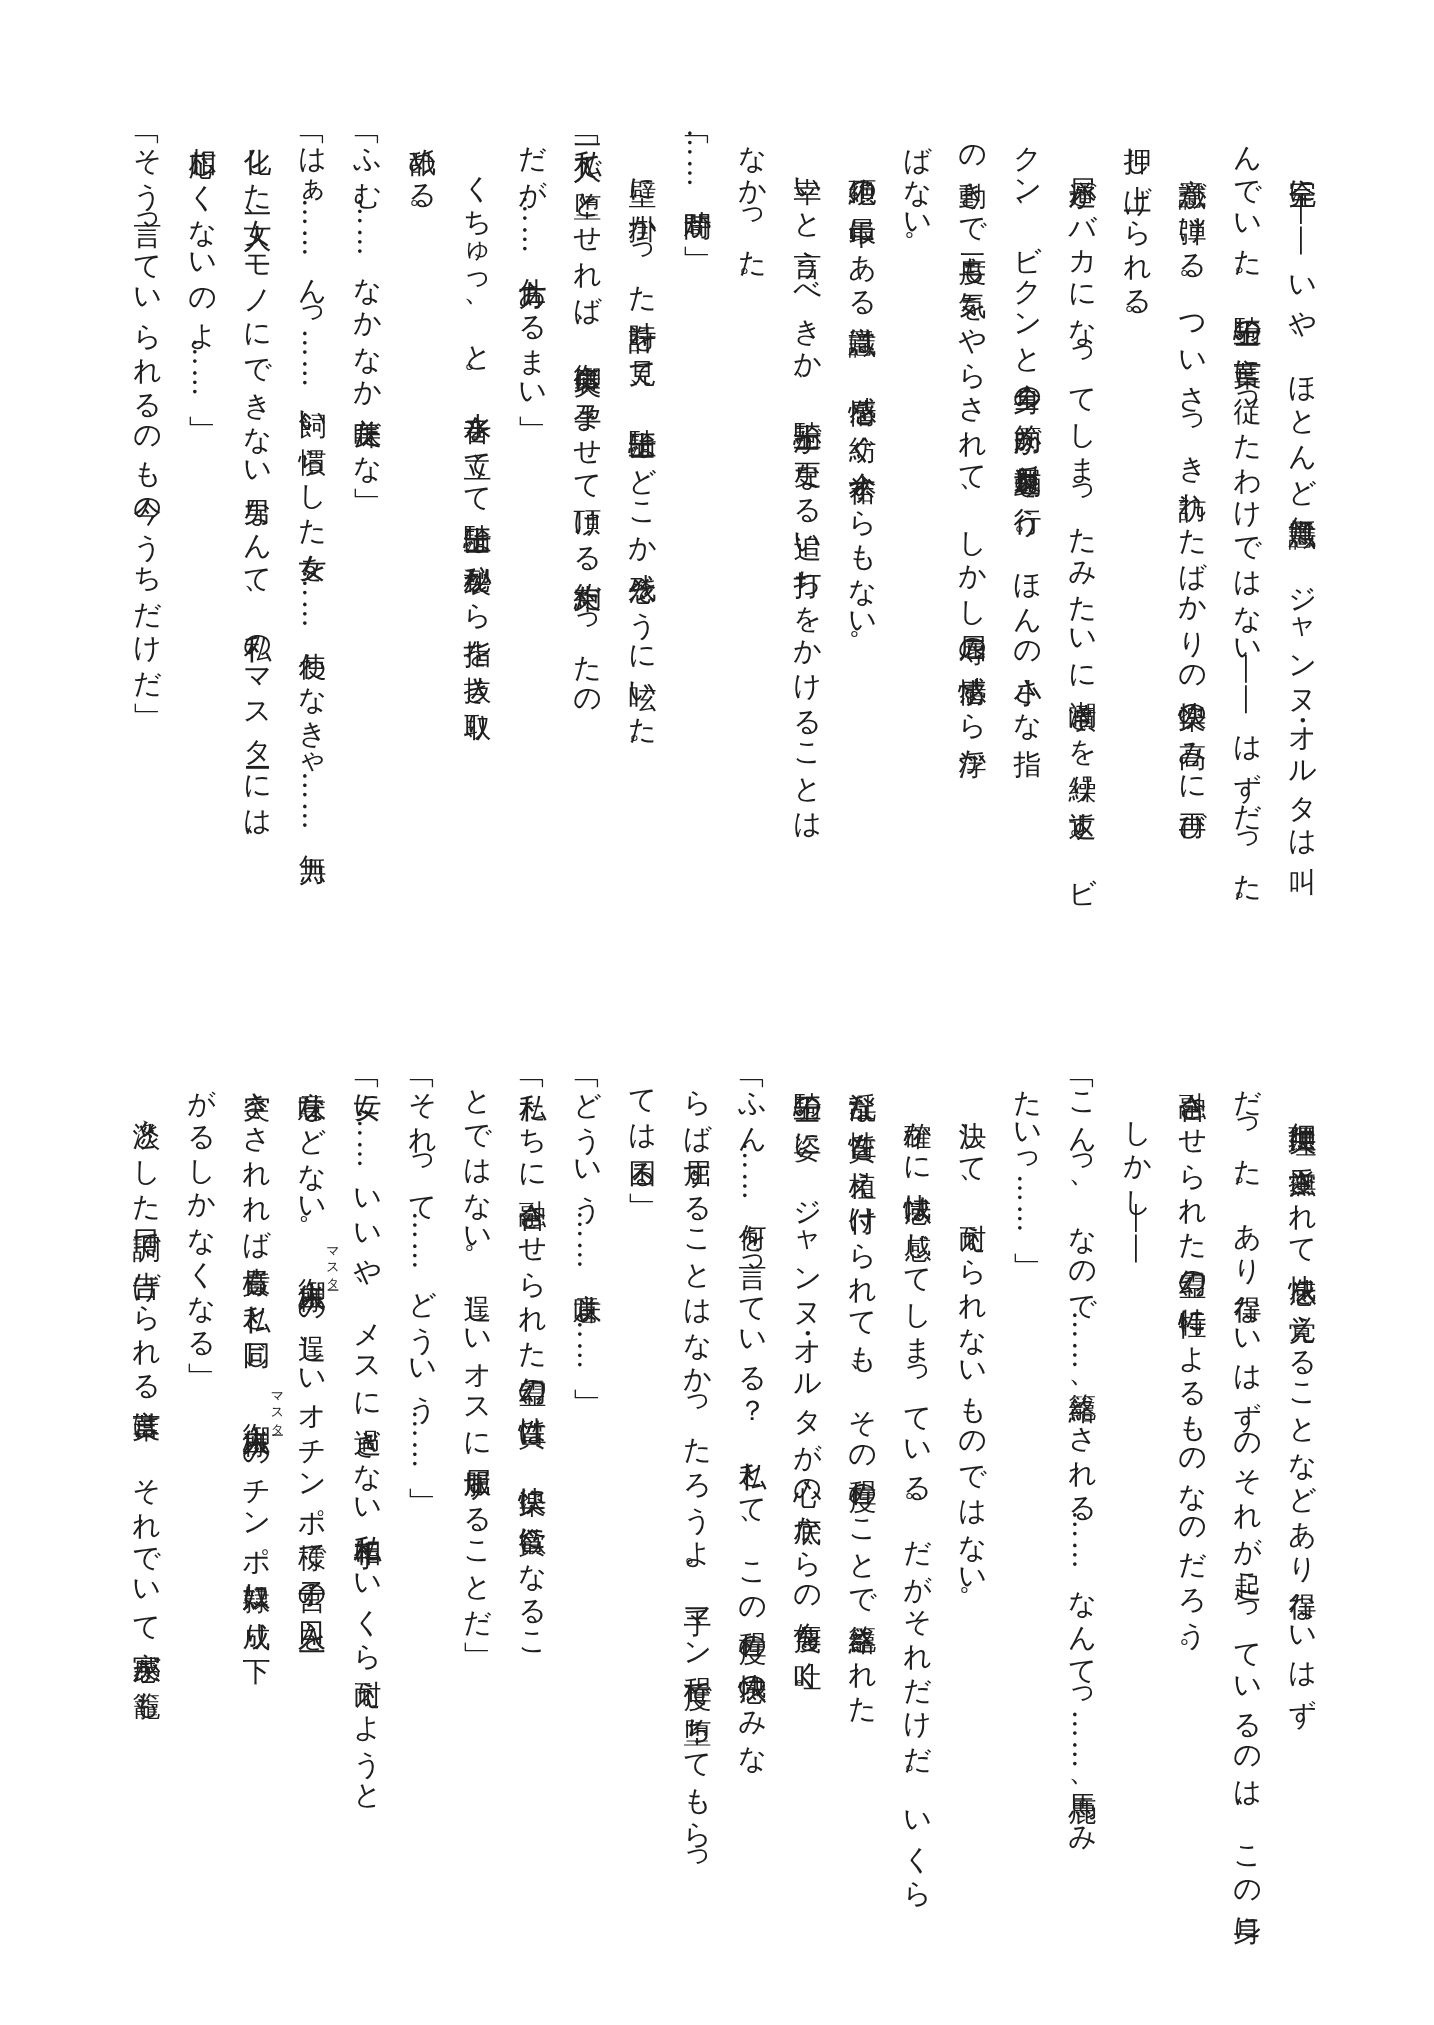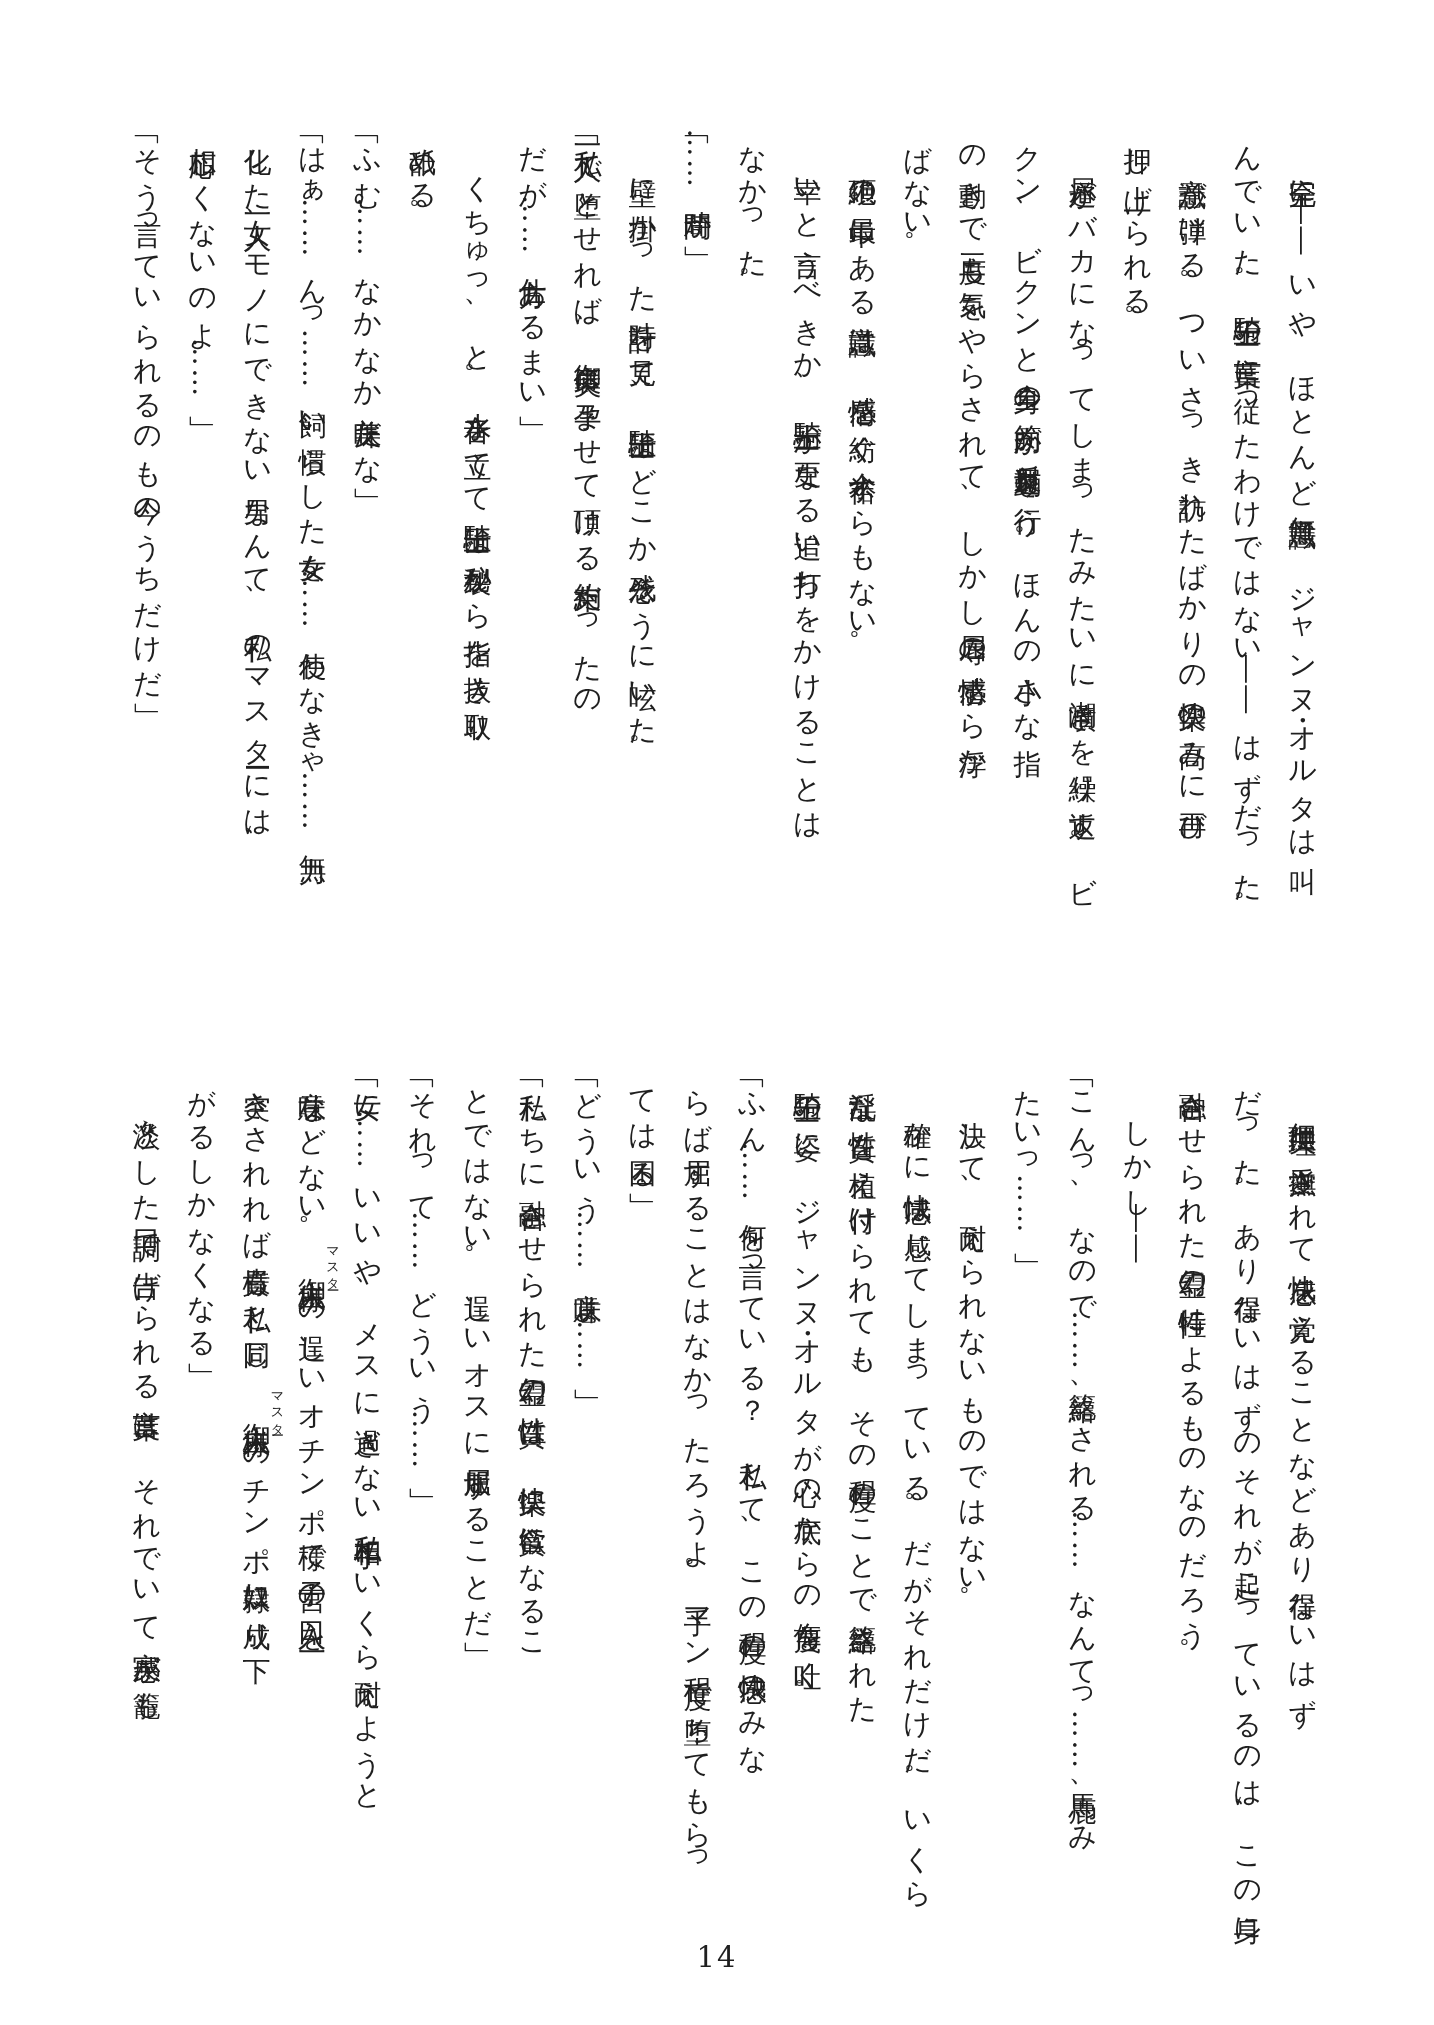--- a/index.html
+++ b/index.html
@@ -106,14 +106,13 @@
       <p>「私たちに融合させられた幻霊の性質は、快楽に貪欲になるこ</p>
       <p>とではない。逞しいオスに屈服することだ」</p>
       <p>「それって……どういう……」</p>
       <p>「女に……いいや、メスに過ぎない私相手にいくら耐えようと</p>
       <p>意味などない。<ruby>御主人様<rt>マスター</rt></ruby>の逞しいオチンポ様で子宮の入口を一</p>
       <p>突きされれば貴様も私と同じ、<ruby>御主人様<rt>マスター</rt></ruby>のチンポ奴隷に成り下</p>
       <p>がるしかなくなる」</p>
       <p>　淡々とした口調で告げられる言葉は、それでいて実感が籠も</p>
     </div>
 
-  <div id="page-number">14</div>
 </div>
 
 </body></html>

